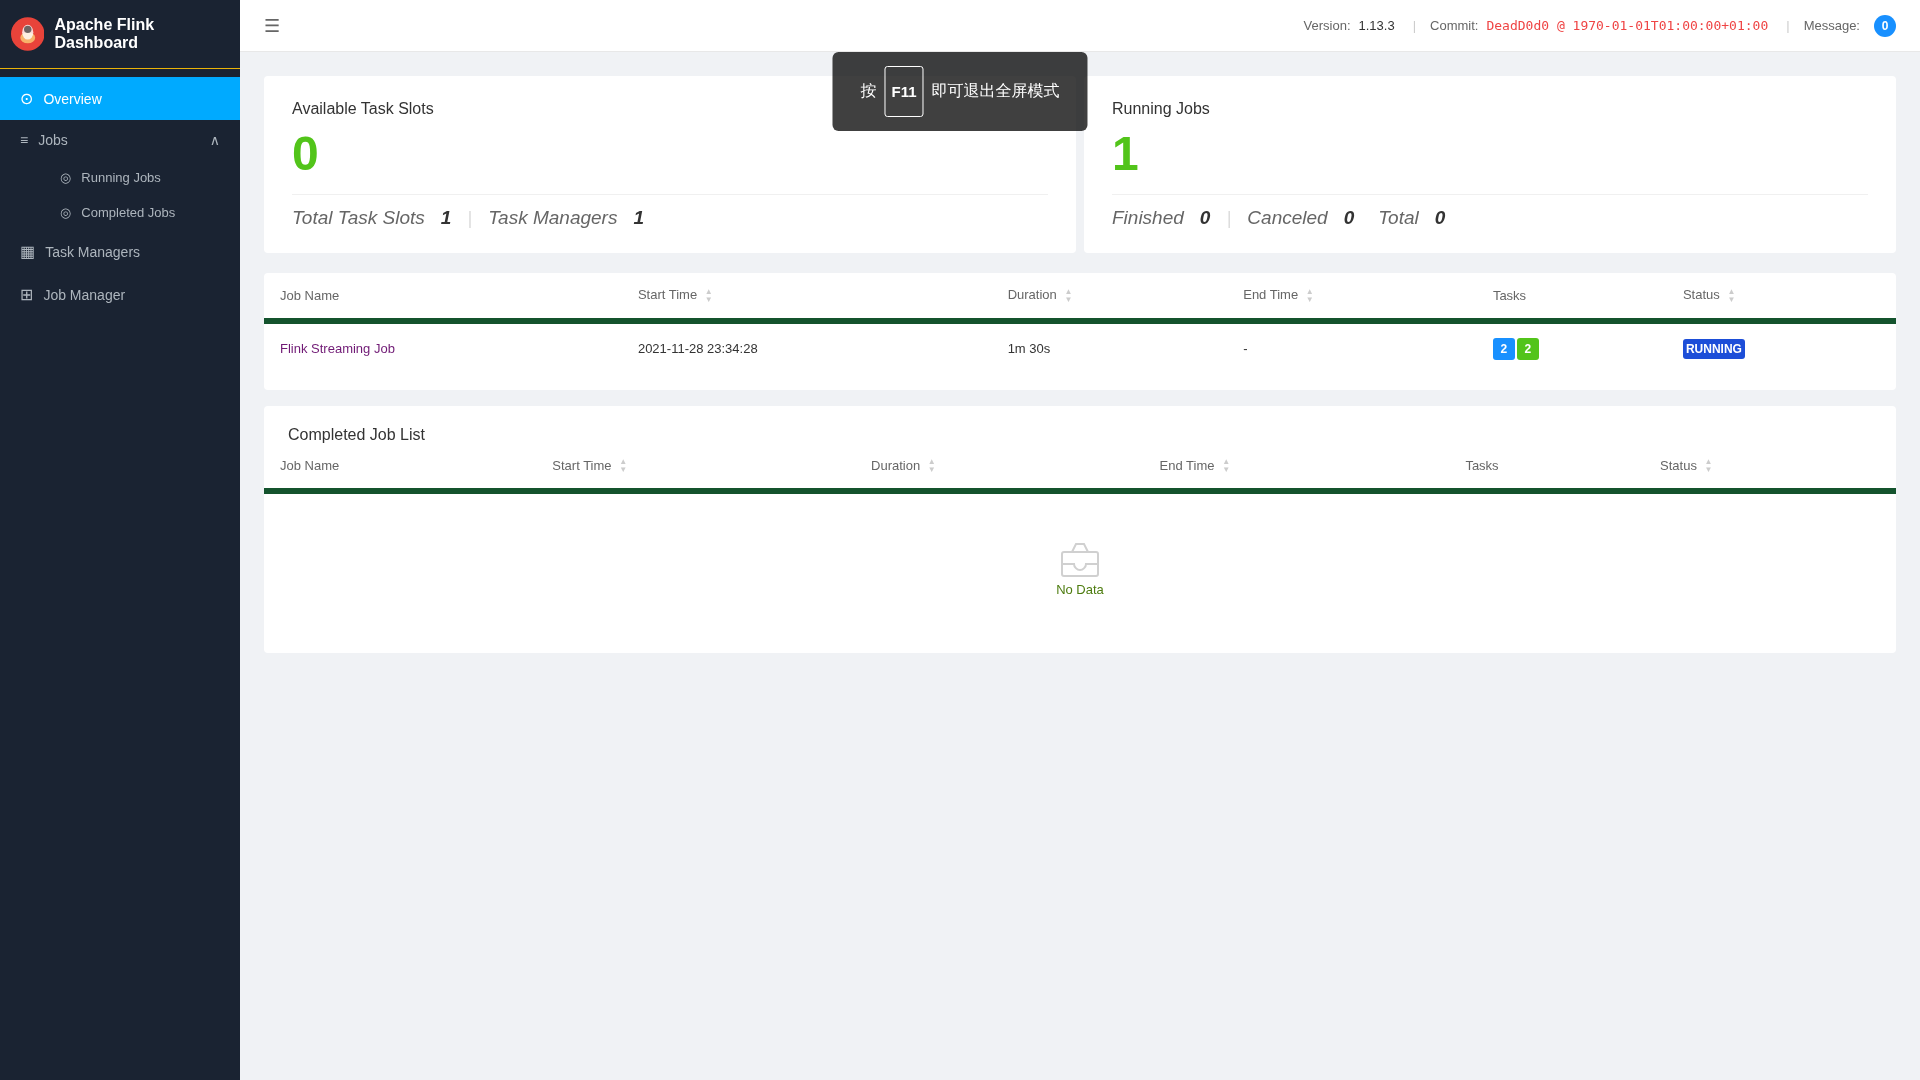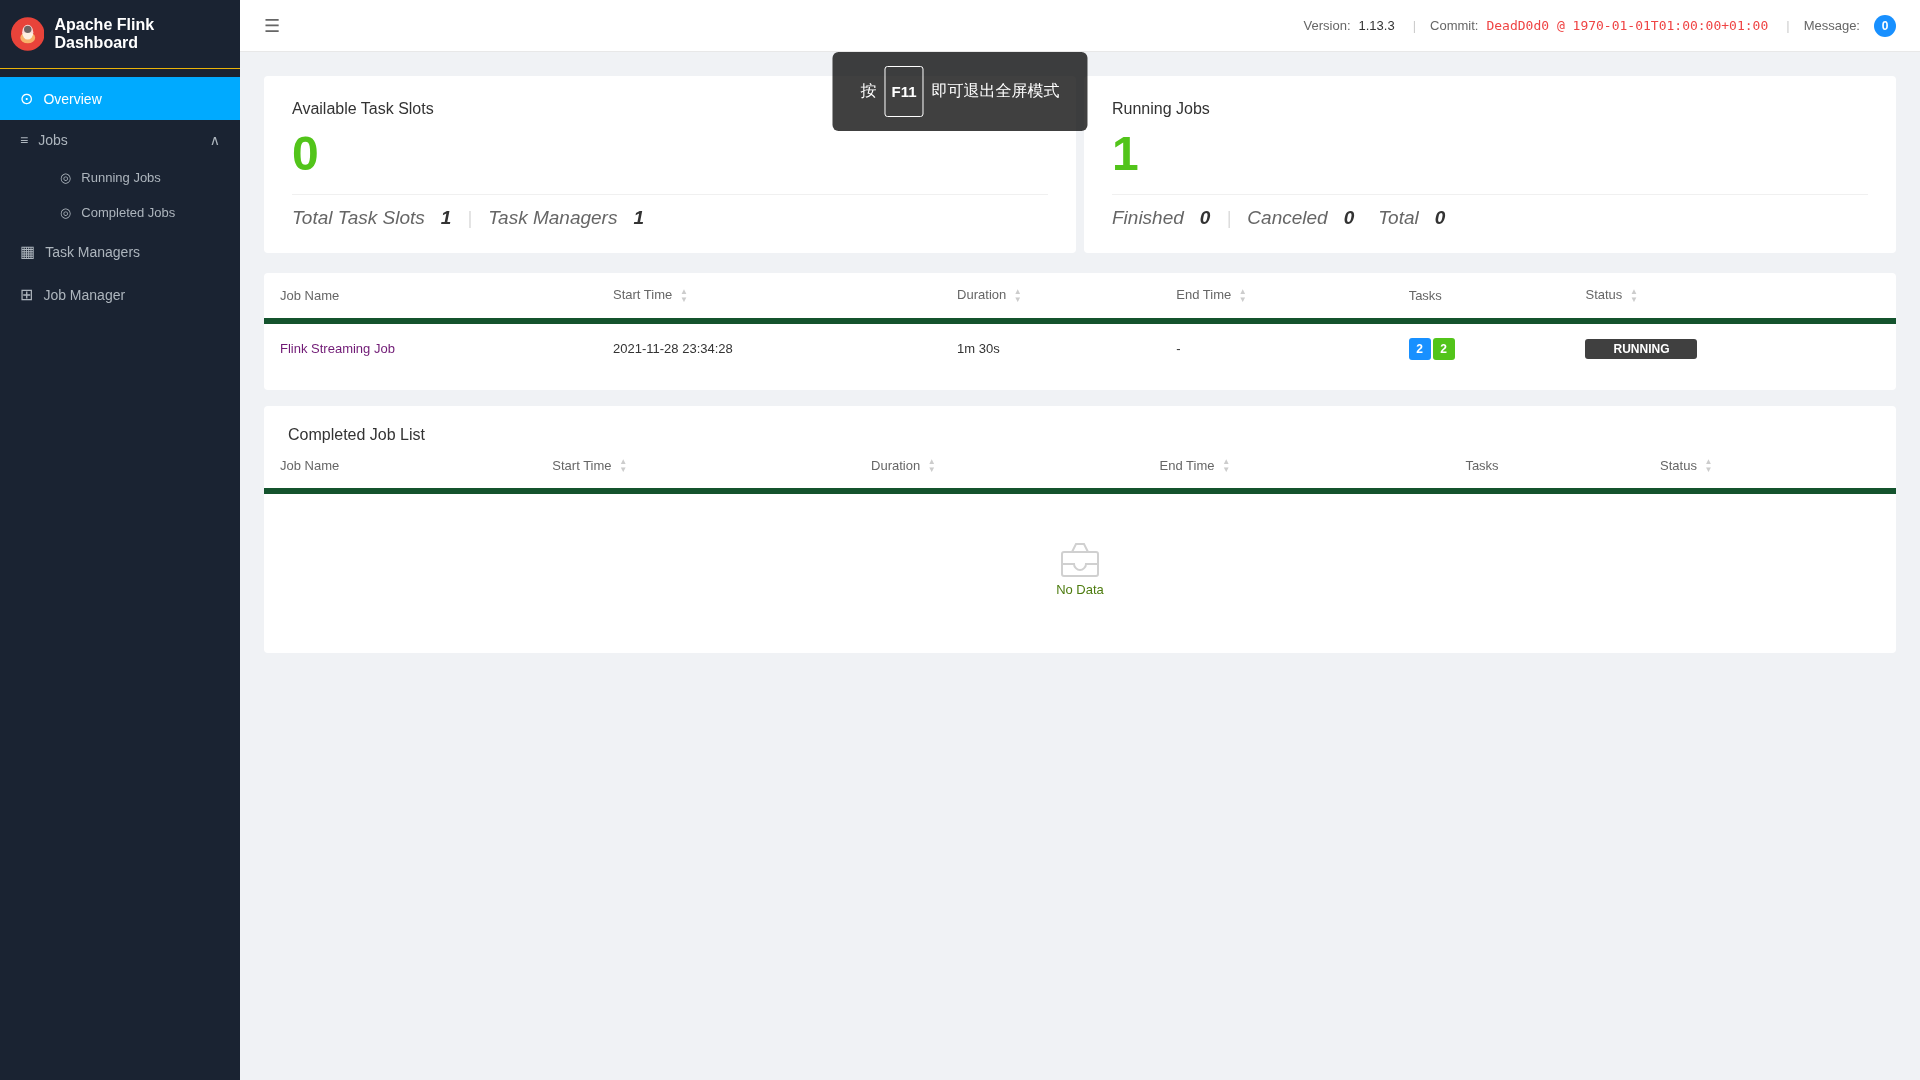--- a/index.html
+++ b/index.html
@@ -54,21 +54,21 @@
 
     
     .table-wrap { padding: 0 0 16px; }
     table { width: 100%; border-collapse: collapse; }
     th { padding: 14px 16px; text-align: left; font-size: 13px; font-weight: 500; color: #666; border-bottom: 6px solid #14532d; white-space: nowrap; }
     th .sort-icon { display: inline-flex; flex-direction: column; margin-left: 4px; vertical-align: middle; }
     th .sort-icon span { font-size: 8px; color: #ccc; line-height: 1; }
     td { padding: 14px 16px; font-size: 13px; color: #333; border-bottom: 1px solid #f0f0f0; }
     tr:last-child td { border-bottom: none; }
     .job-link { color: #701a75; cursor: pointer; text-decoration: none; }
-    .status-running { background: #404040; color: #fff; padding: 3px 28px; border-radius: 3px; font-size: 12px; font-weight: 600; display: inline-block; }
+    .status-running { background: #1d4ed8; color: #fff; padding: 3px 3px; border-radius: 3px; font-size: 12px; font-weight: 600; display: inline-block; }
     .tasks-badges { display: flex; gap: 2px; }
     .task-badge { width: 22px; height: 22px; display: flex; align-items: center; justify-content: center; font-size: 12px; font-weight: 600; border-radius: 3px; color: #fff; }
     .task-badge.blue { background: #1890ff; }
     .task-badge.green { background: #52c41a; }
 
     
     .no-data { display: flex; flex-direction: column; align-items: center; justify-content: center; padding: 40px; color: #4d7c0f; }
     .no-data-text { font-size: 13px; }
 
     

